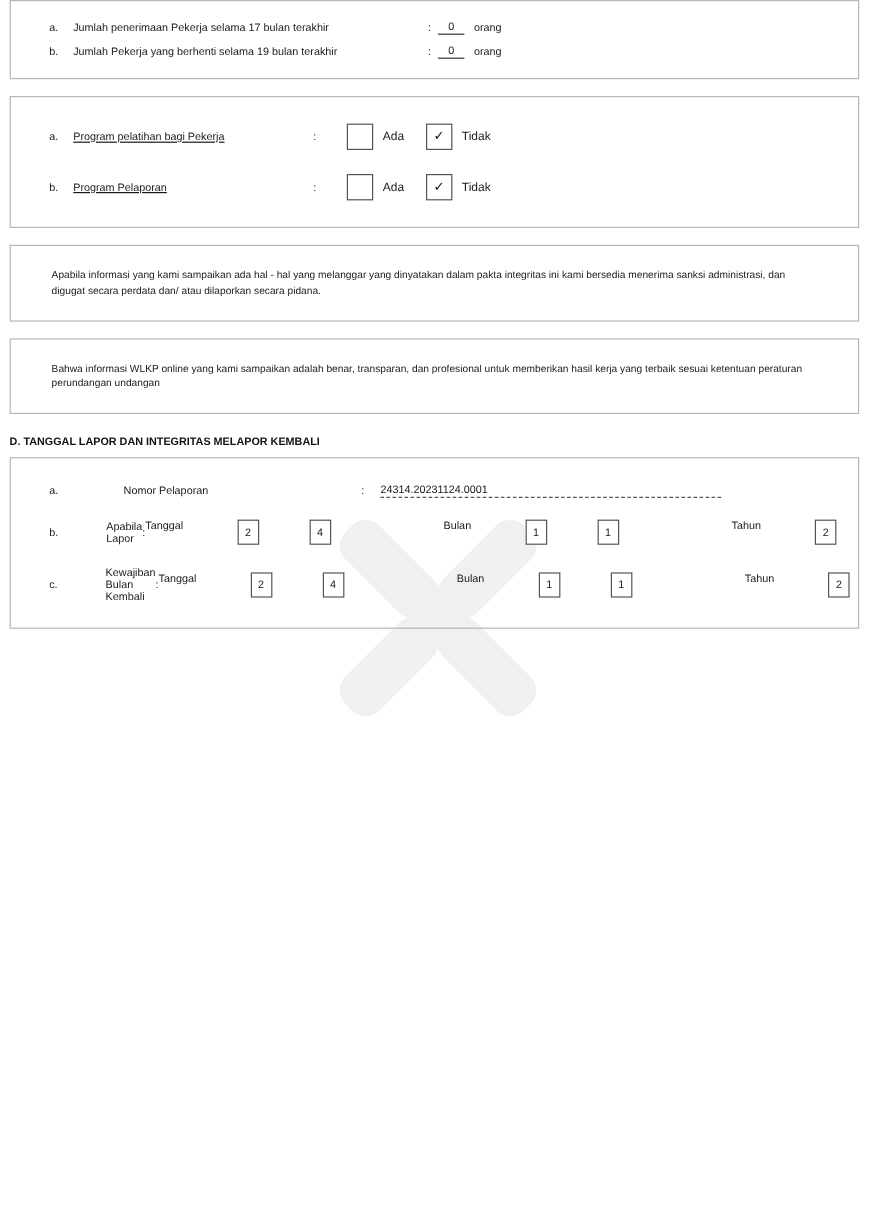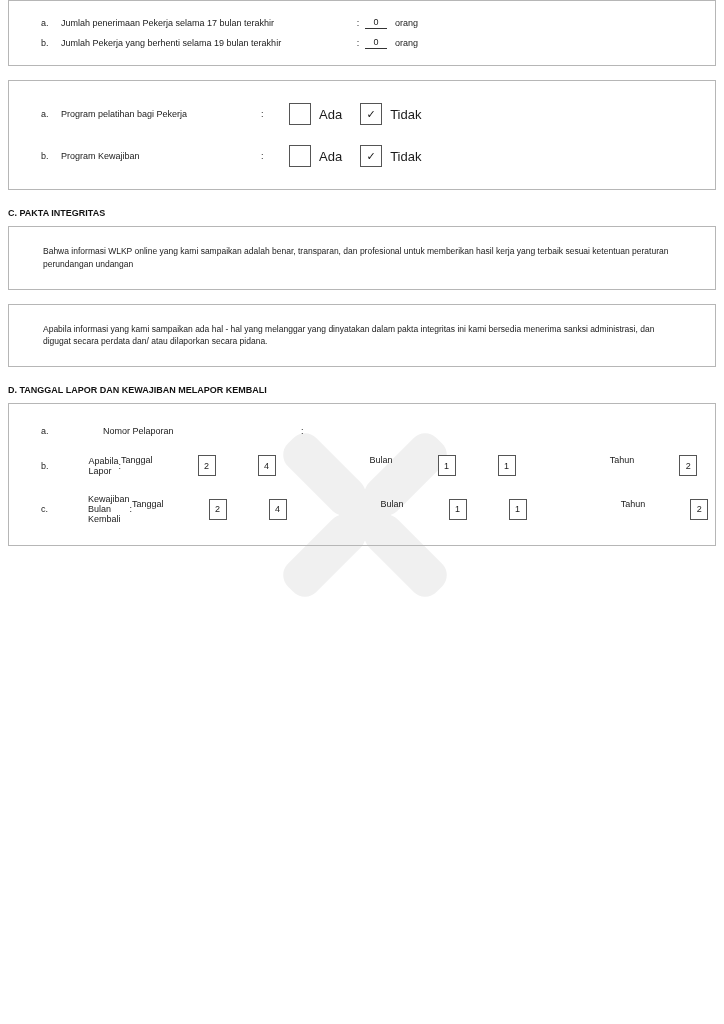--- a/index.html
+++ b/index.html
@@ -74,37 +74,37 @@
   }
   .junit { font-size: 9px; }
 
   
   .prow {
     display: flex;
     align-items: center;
     padding: 10px 0 10px 18px;
   }
   .prow .marker { width: 20px; font-size: 9px; }
-  .prow .plabel { width: 200px; font-size: 9px; }
+  .prow .plabel { width: 200px; font-size: 9px; text-decoration: underline; }
   .prow .colon { width: 28px; font-size: 9px; }
   .cbox {
     width: 22px;
     height: 22px;
     border: 1px solid #555;
     background: #fff;
     display: inline-flex;
     align-items: center;
     justify-content: center;
     font-size: 11px;
     line-height: 1;
     color: #111;
   }
   .cbtext {
     margin: 0 18px 0 8px;
-    font-size: 13px;
+    font-size: 10px;
   }
   .cbtext.last { margin-right: 0; }
 
   
   .section-heading {
     font-size: 9px;
     font-weight: bold;
     margin: 18px 0 8px 0;
     color: #111;
   }
@@ -196,47 +196,47 @@
         <span class="marker">a.</span>
         <span class="plabel">Program pelatihan bagi Pekerja</span>
         <span class="colon">:</span>
         <span class="cbox"></span>
         <span class="cbtext">Ada</span>
         <span class="cbox">✓</span>
         <span class="cbtext last">Tidak</span>
       </div>
       <div class="prow">
         <span class="marker">b.</span>
-        <span class="plabel">Program Kewajiban</span>
+        <span class="plabel">Program Pelaporan</span>
         <span class="colon">:</span>
         <span class="cbox"></span>
         <span class="cbtext">Ada</span>
         <span class="cbox">✓</span>
         <span class="cbtext last">Tidak</span>
       </div>
     </div>
 
-    <div class="section-heading">C. PAKTA INTEGRITAS</div>
+
+    <div class="panel">
+      <div class="pakta-p">Apabila informasi yang kami sampaikan ada hal - hal yang melanggar yang dinyatakan dalam pakta integritas ini kami bersedia menerima sanksi administrasi, dan digugat secara perdata dan/ atau dilaporkan secara pidana.</div>
+    </div>
 
     <div class="panel">
       <div class="pakta-p">Bahwa informasi WLKP online yang kami sampaikan adalah benar, transparan, dan profesional untuk memberikan hasil kerja yang terbaik sesuai ketentuan peraturan perundangan undangan</div>
     </div>
 
-    <div class="panel">
-      <div class="pakta-p">Apabila informasi yang kami sampaikan ada hal - hal yang melanggar yang dinyatakan dalam pakta integritas ini kami bersedia menerima sanksi administrasi, dan digugat secara perdata dan/ atau dilaporkan secara pidana.</div>
-    </div>
-
-    <div class="section-heading">D. TANGGAL LAPOR DAN KEWAJIBAN MELAPOR KEMBALI</div>
+    <div class="section-heading">D. TANGGAL LAPOR DAN INTEGRITAS MELAPOR KEMBALI</div>
 
     <div class="panel">
 
       <div class="drow">
         <span class="marker">a.</span>
         <span class="dlabel">Nomor Pelaporan</span>
         <span class="colon">:</span>
+        <span class="dotted-value">24314.20231124.0001</span>
       </div>
 
       <div class="drow">
         <span class="marker">b.</span>
         <span class="dlabel">Apabila Lapor</span>
         <span class="colon">:</span>
         <span class="dateparts">
           <span class="dlbl">Tanggal</span>
           <span class="dbox">2</span>
           <span class="dbox">4</span>

